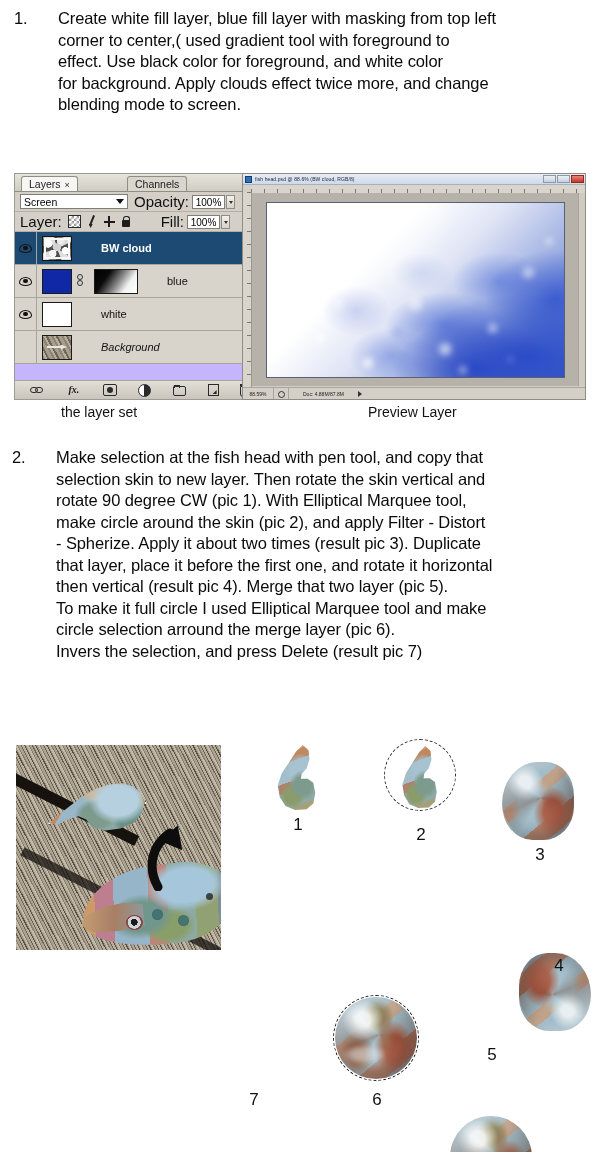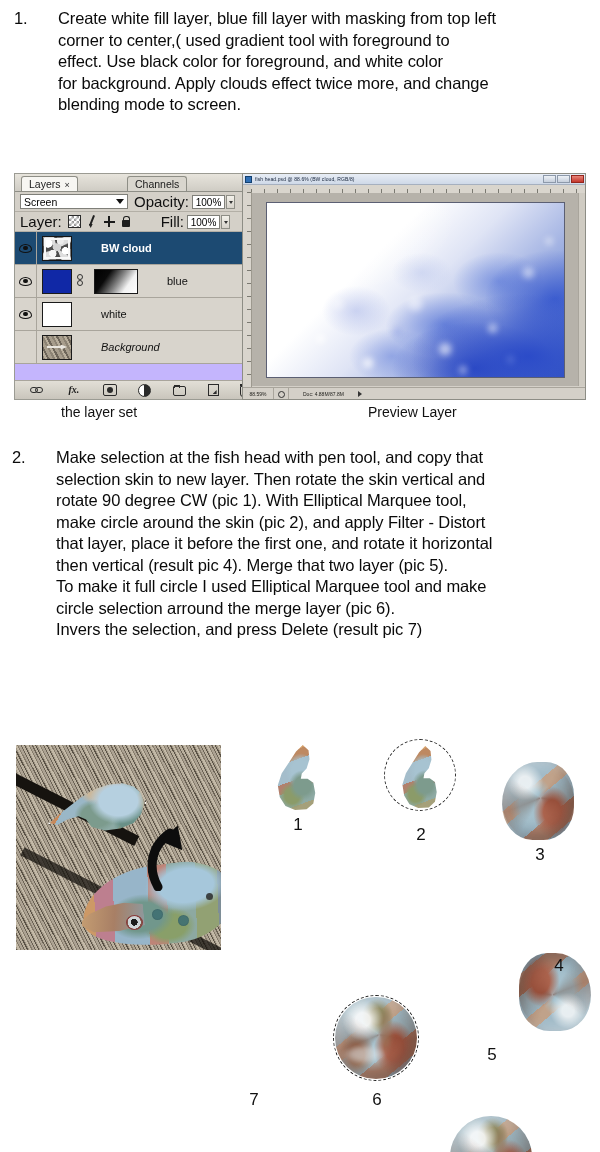--- a/index.html
+++ b/index.html
@@ -864,20 +864,21 @@
 <div class="caption" id="cap-layerset">the layer set</div>
 <div class="caption" id="cap-preview">Preview Layer</div>
 
 <div class="step" id="step2">
   <span class="num">2.</span>
   <span class="body">
     <span class="line">Make selection at the fish head with pen tool, and copy that</span>
     <span class="line">selection skin to new layer. Then rotate the skin vertical and</span>
     <span class="line">rotate 90 degree CW (pic 1). With Elliptical Marquee tool,</span>
     <span class="line">make circle around the skin (pic 2), and apply Filter - Distort</span>
+    <span class="line">- Spherize. Apply it about two times (result pic 3). Duplicate</span>
     <span class="line">that layer, place it before the first one, and rotate it horizontal</span>
     <span class="line">then vertical (result pic 4). Merge that two layer (pic 5).</span>
     <span class="line">To make it full circle I used Elliptical Marquee tool and make</span>
     <span class="line">circle selection arround the merge layer (pic 6).</span>
     <span class="line">Invers the selection, and press Delete (result pic 7)</span>
   </span>
 </div>
 
 <div id="fish-photo">
   <span class="deck"></span>

